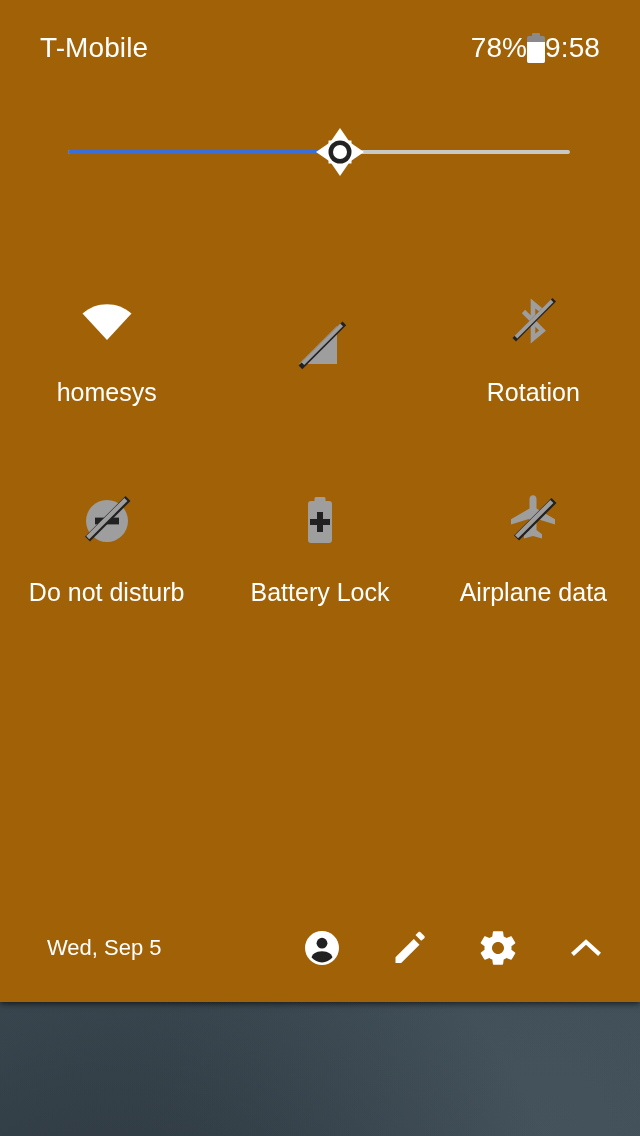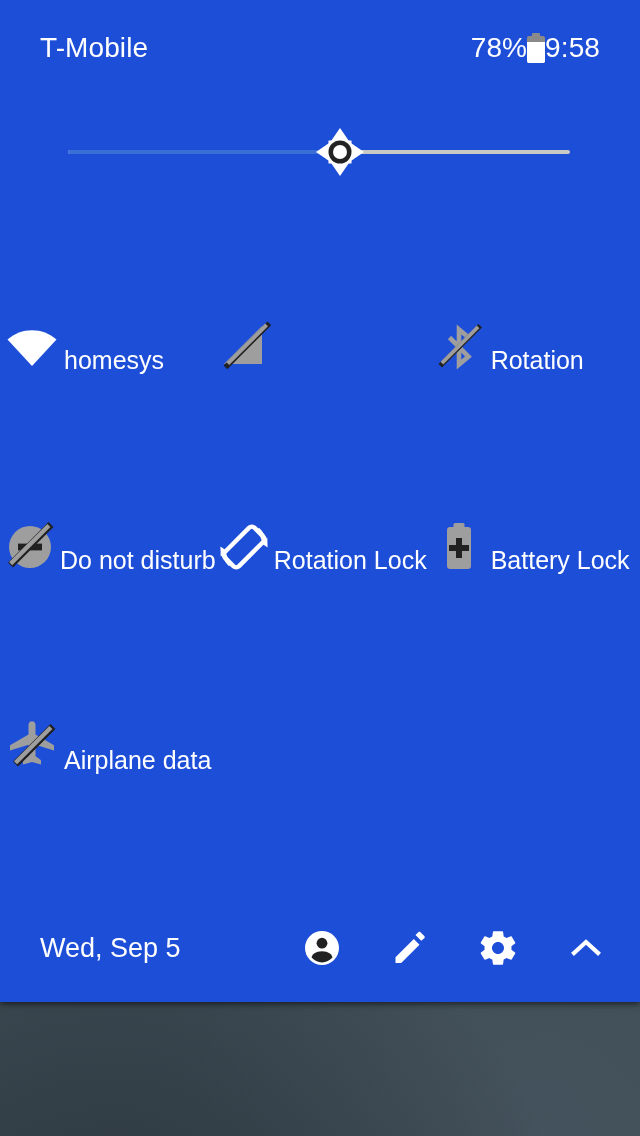--- a/index.html
+++ b/index.html
@@ -31,21 +31,21 @@
       radial-gradient(90% 55% at 85% 100%, rgba(80,96,108,0.25) 0%, rgba(80,96,108,0) 70%),
       linear-gradient(180deg, #3d4c63 0%, #3c4a5c 25%, #3e4c58 55%, #3f4d56 80%, #404e57 100%);
   }
 
   
   #panel {
     position: absolute;
     left: 0; top: 0;
     width: 640px;
     height: 1002px;
-    background: #1d4ed8;
+    background: #a16207;
     box-shadow: 0 2px 6px rgba(0,0,0,0.6);
   }
 
   
   #status-bar {
     position: absolute;
     left: 0; top: 0;
     width: 640px;
     height: 96px;
     display: flex;
@@ -128,23 +128,23 @@
     position: absolute;
     left: 0; top: 236px;
     width: 640px;
     display: flex;
     flex-wrap: wrap;
   }
   .tile {
     width: 33.3333%;
     height: 200px;
     display: flex;
-    flex-direction: row;
-    align-items: center;
-    justify-content: flex-start;
+    flex-direction: column;
+    align-items: center;
+    justify-content: center;
     padding-top: 22px;
     box-sizing: border-box;
   }
   .tile-icon {
     width: 64px;
     height: 64px;
     display: flex;
     align-items: center;
     justify-content: center;
   }
@@ -160,23 +160,23 @@
   #footer {
     position: absolute;
     left: 0; bottom: 0;
     width: 640px;
     height: 108px;
     display: flex;
     align-items: center;
   }
   #footer-date {
     position: absolute;
-    left: 40px;
+    left: 47px;
     color: #ffffff;
-    font-size: 27px;
+    font-size: 22px;
     line-height: 1;
     white-space: nowrap;
   }
   #footer-actions {
     position: absolute;
     right: 32px;
     display: flex;
     align-items: center;
     gap: 44px;
   }
@@ -267,34 +267,20 @@
             <circle cx="30" cy="30" r="21" fill="#9e9e9e"></circle>
             <rect x="18" y="26.6" width="24" height="6.8" fill="#212121"></rect>
             <path fill="#212121" d="M48.5 5 L53.5 10 L13 50.5 L8 45.5 Z"></path>
             <path fill="#9e9e9e" d="M47.3 6.9 L50.4 10 L12.2 48.2 L9.1 45.1 Z"></path>
           </svg>
         </div>
         <div class="tile-label">Do not disturb</div>
       </div>
 
 
-      <div class="tile">
-        <div class="tile-icon">
-          <svg width="60" height="60" viewBox="0 0 60 60">
-            <g transform="rotate(45 30 30)">
-              <rect x="20" y="9" width="20" height="42" rx="4" ry="4" fill="none" stroke="#ffffff" stroke-width="4.4"></rect>
-            </g>
-            <path d="M43.5 12.5 A21 21 0 0 1 50.5 27" fill="none" stroke="#ffffff" stroke-width="4.4" stroke-linecap="butt"></path>
-            <path fill="#ffffff" d="M53.6 30.5 L46.4 25.4 L53.3 20.6 Z"></path>
-            <path d="M16.5 47.5 A21 21 0 0 1 9.5 33" fill="none" stroke="#ffffff" stroke-width="4.4" stroke-linecap="butt"></path>
-            <path fill="#ffffff" d="M6.4 29.5 L13.6 34.6 L6.7 39.4 Z"></path>
-          </svg>
-        </div>
-        <div class="tile-label">Rotation Lock</div>
-      </div>
 
       <div class="tile">
         <div class="tile-icon">
           <svg width="60" height="60" viewBox="0 0 60 60">
             <rect x="24.5" y="6" width="11" height="5" rx="1.5" fill="#9e9e9e"></rect>
             <rect x="18" y="10" width="24" height="42" rx="3" fill="#9e9e9e"></rect>
             <rect x="27" y="21" width="6" height="20" fill="#212121"></rect>
             <rect x="20" y="28" width="20" height="6" fill="#212121"></rect>
           </svg>
         </div>

